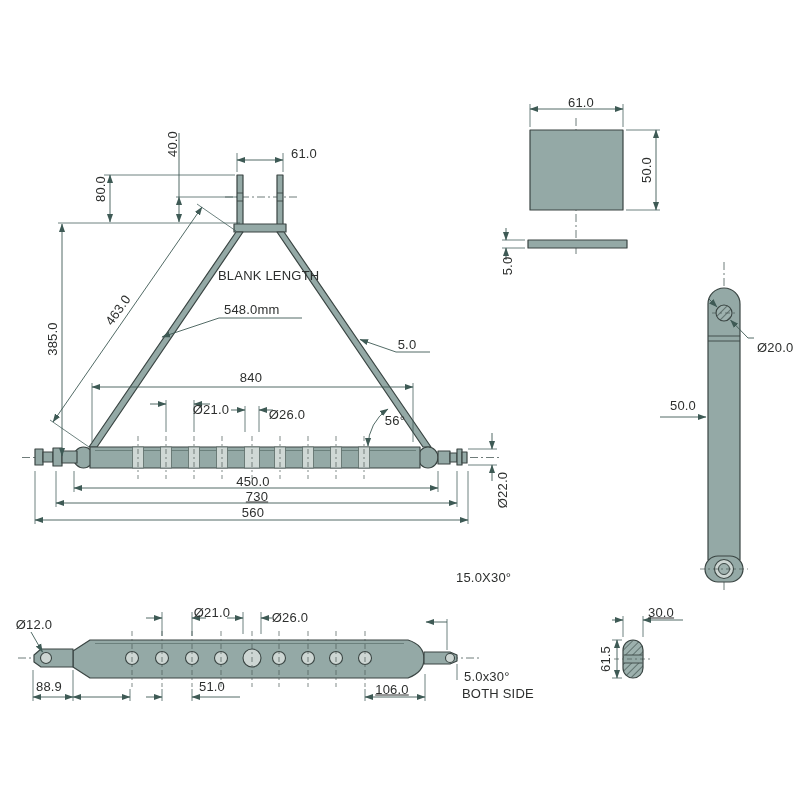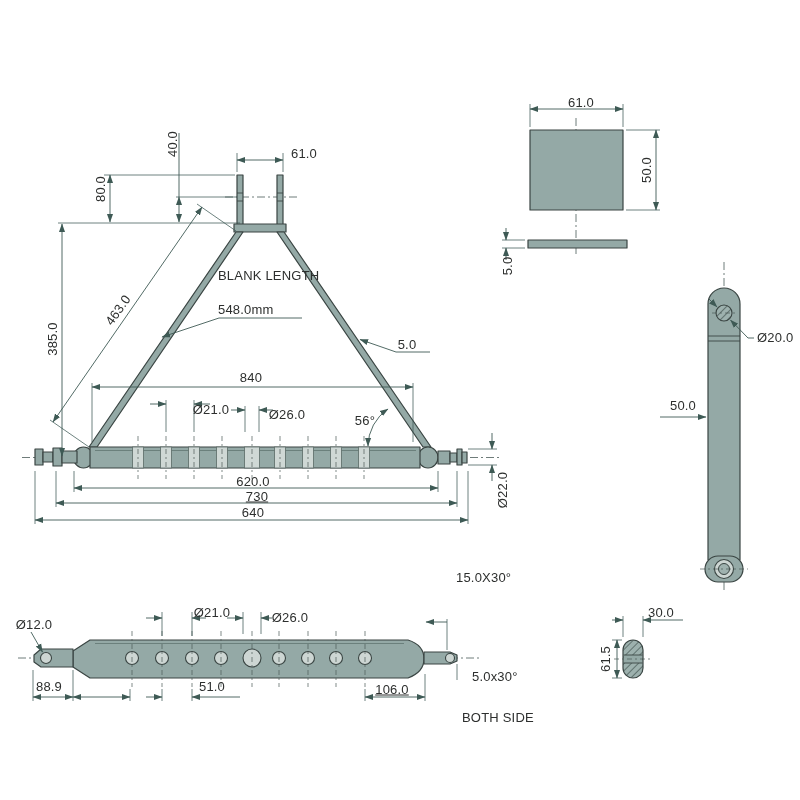--- a/index.html
+++ b/index.html
@@ -269,44 +269,44 @@
     </g>
   </g>
 </svg>
 
 <div class="lbl rot" style="left:172px;top:144px;">40.0</div>
 <div class="lbl" style="left:304px;top:153px;">61.0</div>
 <div class="lbl rot" style="left:100px;top:189px;">80.0</div>
 <div class="lbl rot" style="left:52px;top:339px;">385.0</div>
 <div class="lbl rot55" style="left:118px;top:310px;">463.0</div>
 <div class="lbl la" style="left:218px;top:275px;">BLANK LENGTH</div>
-<div class="lbl la" style="left:218px;top:309px;">548.0mm</div>
+<div class="lbl la" style="left:224px;top:309px;">548.0mm</div>
 <div class="lbl" style="left:407px;top:344px;">5.0</div>
 <div class="lbl" style="left:251px;top:377px;">840</div>
 <div class="lbl" style="left:211px;top:409px;">Ø21.0</div>
 <div class="lbl" style="left:287px;top:414px;">Ø26.0</div>
-<div class="lbl" style="left:353px;top:420px;padding-left:24px;">56°</div>
-<div class="lbl" style="left:253px;top:481px;">620.0</div>
+<div class="lbl" style="left:383px;top:420px;padding-left:24px;">56°</div>
+<div class="lbl" style="left:253px;top:481px;">450.0</div>
 <div class="lbl" style="left:257px;top:496px;text-decoration:underline;">730</div>
-<div class="lbl" style="left:253px;top:512px;">640</div>
+<div class="lbl" style="left:253px;top:512px;">560</div>
 <div class="lbl rot" style="left:502px;top:490px;">Ø22.0</div>
 
 <div class="lbl" style="left:581px;top:102px;">61.0</div>
 <div class="lbl rot" style="left:646px;top:170px;">50.0</div>
 <div class="lbl rot" style="left:507px;top:266px;">5.0</div>
 
-<div class="lbl la" style="left:757px;top:337px;text-align:center;">Ø20.0</div>
+<div class="lbl la" style="left:757px;top:347px;text-align:center;">Ø20.0</div>
 <div class="lbl" style="left:683px;top:405px;">50.0</div>
 
-<div class="lbl" style="left:661px;top:612px;">30.0</div>
+<div class="lbl" style="left:661px;top:612px;text-decoration:underline;">30.0</div>
 <div class="lbl rot" style="left:605px;top:659px;">61.5</div>
 
 <div class="lbl" style="left:34px;top:624px;">Ø12.0</div>
 <div class="lbl" style="left:212px;top:612px;">Ø21.0</div>
 <div class="lbl" style="left:290px;top:617px;">Ø26.0</div>
 <div class="lbl" style="left:49px;top:686px;">88.9</div>
 <div class="lbl" style="left:212px;top:686px;">51.0</div>
 <div class="lbl" style="left:392px;top:689px;text-decoration:underline;">106.0</div>
 <div class="lbl la" style="left:456px;top:577px;">15.0X30°</div>
-<div class="lbl la" style="left:464px;top:676px;margin-left:8px;">5.0x30°</div>
-<div class="lbl la" style="left:462px;top:693px;margin-top:24px;">BOTH SIDE</div>
+<div class="lbl la" style="left:464px;top:676px;">5.0x30°</div>
+<div class="lbl la" style="left:462px;top:693px;">BOTH SIDE</div>
 
 </div>
 
 </body></html>

